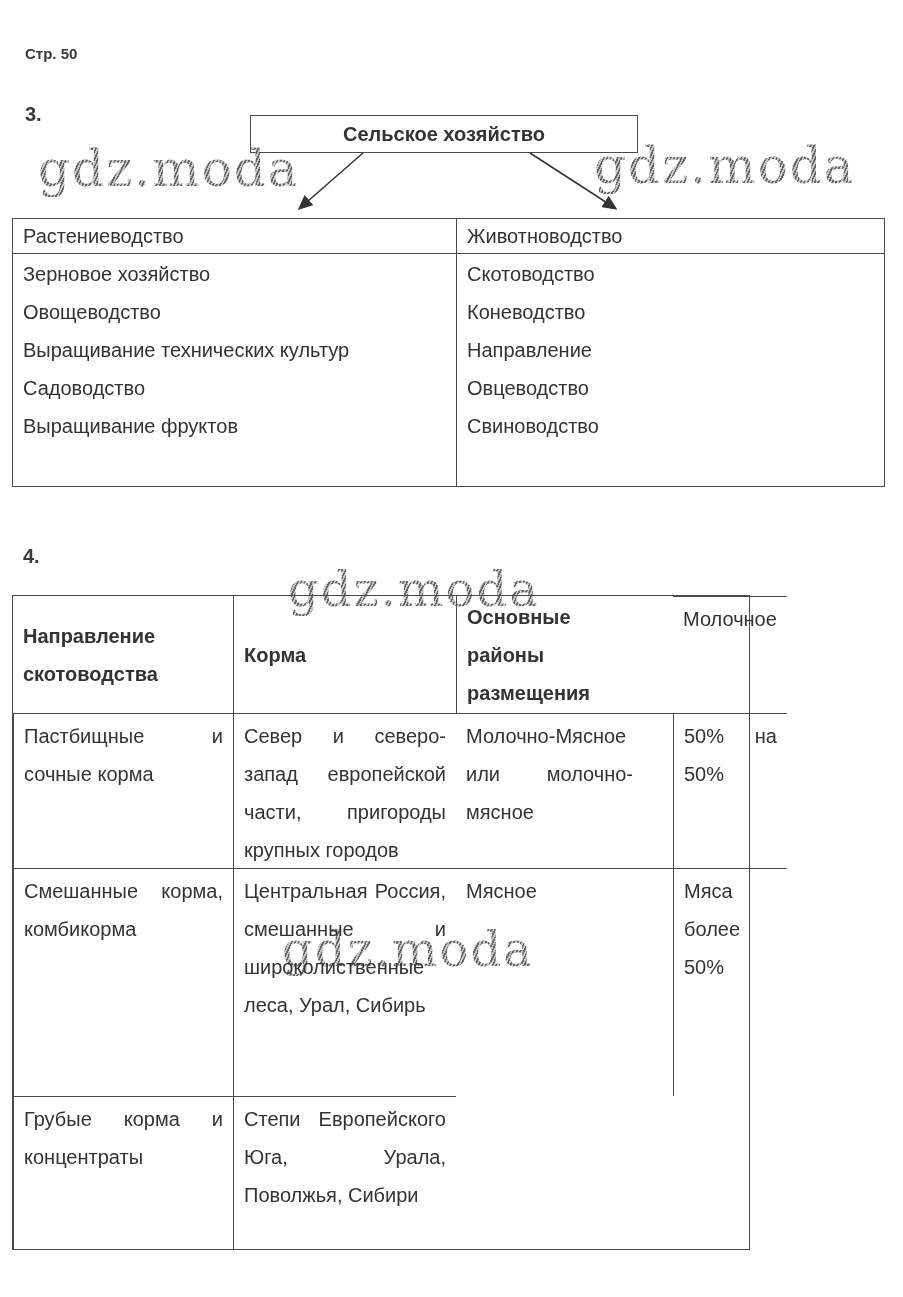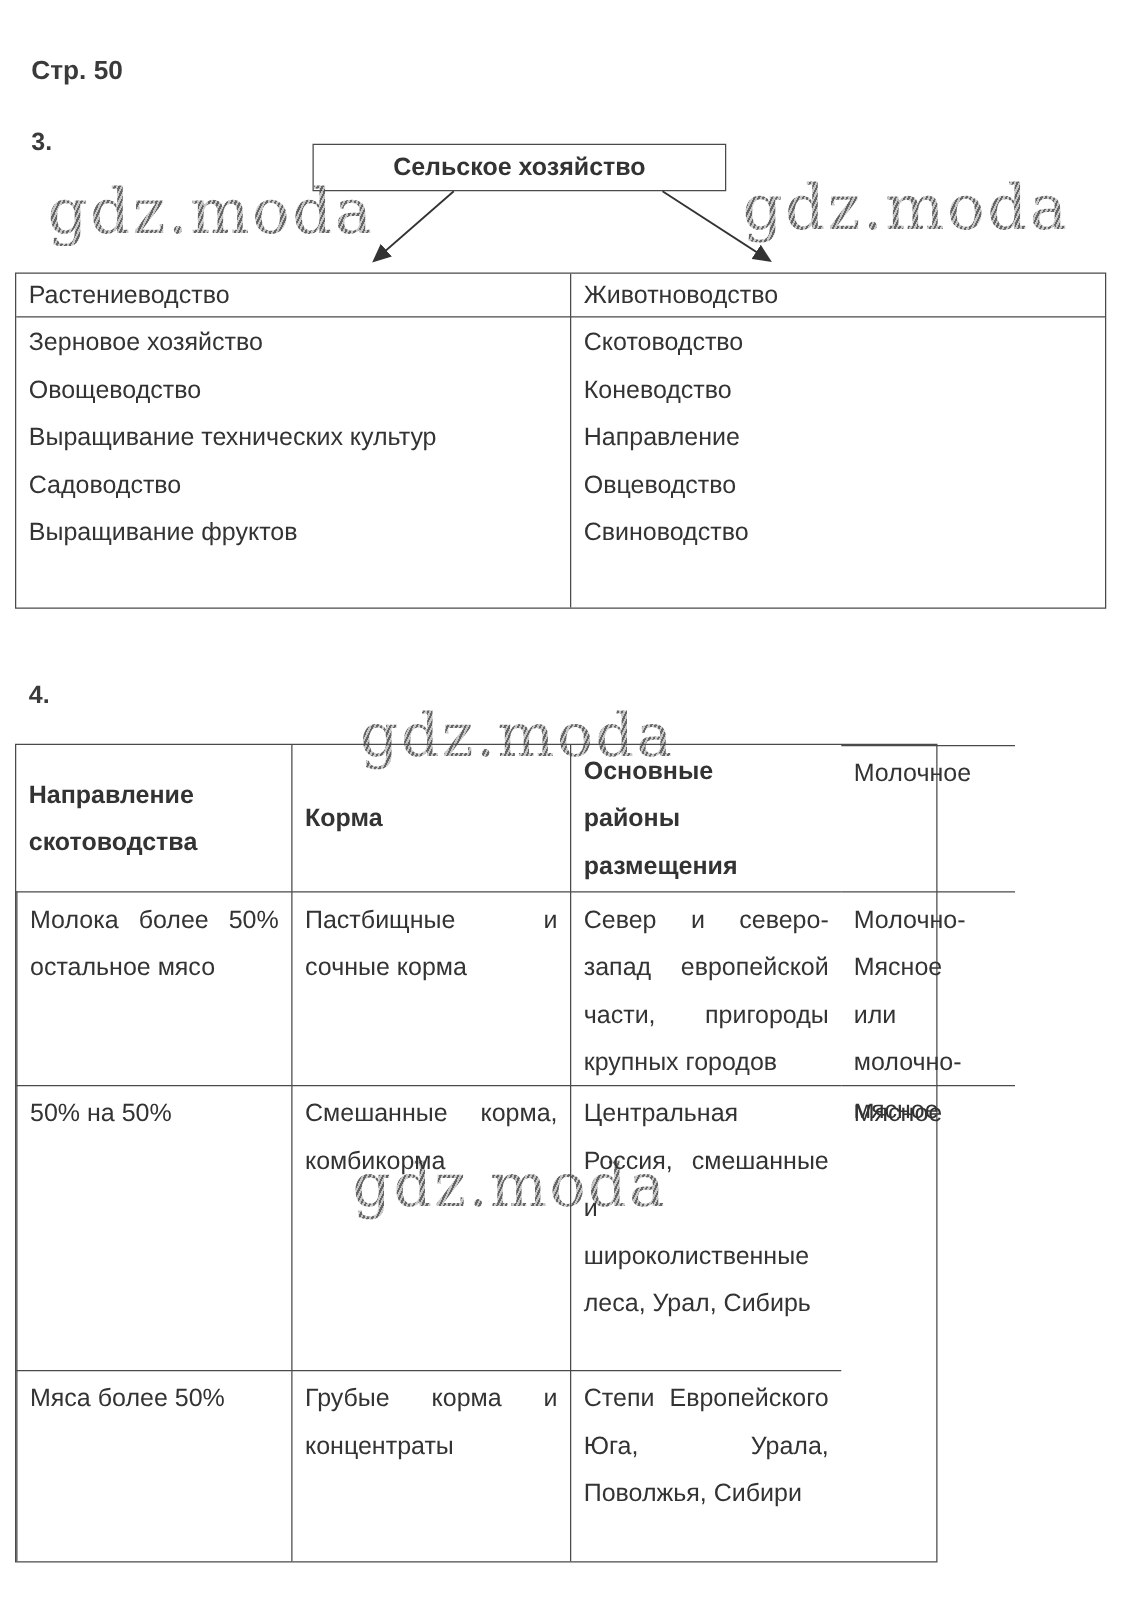--- a/index.html
+++ b/index.html
@@ -2,28 +2,28 @@
 <html><head>
 <meta charset="utf-8">
 <style>
   html,body { margin:0; padding:0; }
   body {
     width:903px; height:1297px; position:relative; background:#ffffff;
     font-family:"Liberation Sans", sans-serif; color:#333333; overflow:hidden;
   }
   .abs { position:absolute; }
 
-  .page-label { left:25px; top:45px; font-size:21px; font-weight:bold; color:#3a3a3a; }
+  .page-label { left:25px; top:45px; font-size:15px; font-weight:bold; color:#3a3a3a; }
   .item-num  { font-size:20px; font-weight:bold; color:#3a3a3a; }
   #num3 { left:25px; top:103px; }
   #num4 { left:23px; top:545px; }
 
   
   .root-box {
-    left:250px; top:115px; width:331px; height:38px;
+    left:250px; top:115px; width:388px; height:38px;
     border:1px solid #4a4a4a; box-sizing:border-box;
     display:flex; align-items:center; justify-content:center;
     font-size:20px; font-weight:bold; color:#333;
   }
   .arrows { left:0; top:0; width:903px; height:260px; pointer-events:none; }
 
   
   .wm {
     font-family:"DejaVu Serif", serif; font-weight:400;
     font-size:50px; letter-spacing:2px; line-height:1.1; white-space:nowrap;
@@ -107,21 +107,20 @@
 
 <div class="abs item-num" id="num4">4.</div>
 
 <div class="abs tbl" id="t4">
 
   <div class="hd">Направление скотоводства</div>
   <div class="hd bl">Корма</div>
   <div class="hd bl narrow">Основные районы размещения</div>
 
   <div class="bd bt">Молочное</div>
-  <div class="bd bt bl">Молока более 50% остальное мясо</div>
   <div class="bd bt bl">Пастбищные и сочные корма</div>
   <div class="bd bt bl">Север и северо-запад европейской части, пригороды крупных городов</div>
 
   <div class="bd bt narrow">Молочно-Мясное или молочно-мясное</div>
   <div class="bd bt bl">50% на 50%</div>
   <div class="bd bt bl">Смешанные корма, комбикорма</div>
   <div class="bd bt bl">Центральная Россия, смешанные и широколиственные леса, Урал, Сибирь</div>
 
   <div class="bd bt">Мясное</div>
   <div class="bd bt bl">Мяса более 50%</div>

